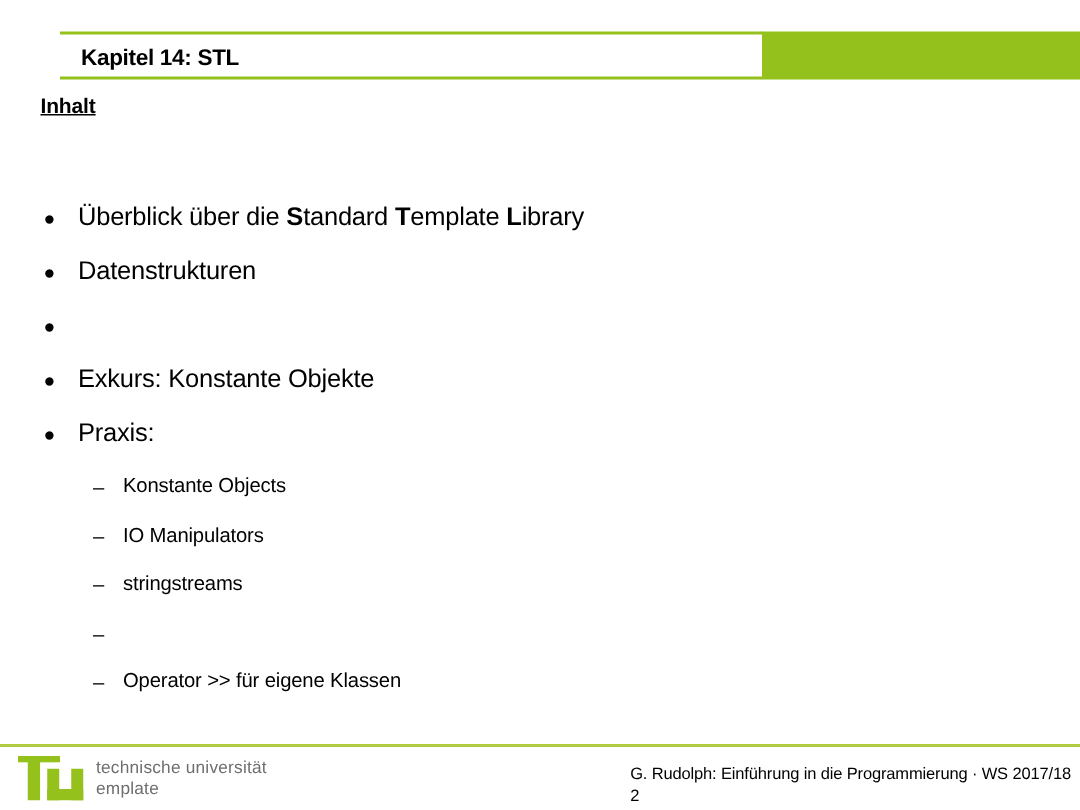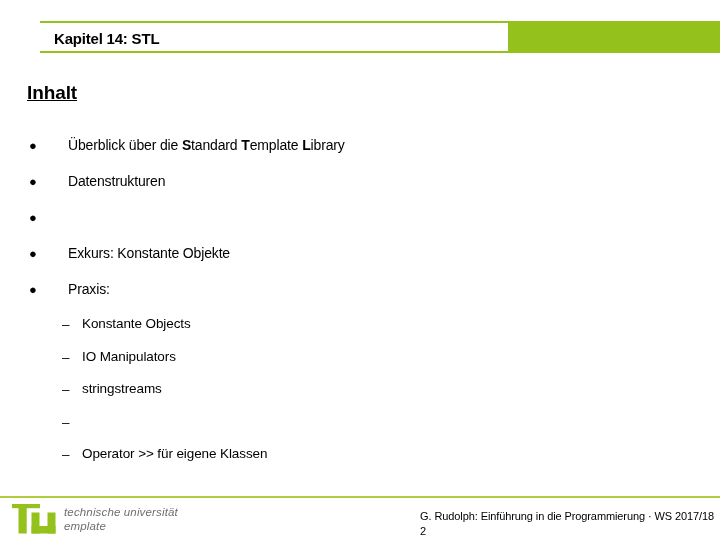--- a/index.html
+++ b/index.html
@@ -58,22 +58,22 @@
   
   #content {
     position: absolute;
     left: 0;
     top: 60px;
     width: 720px;
   }
   #section-heading {
     position: absolute;
     left: 27px;
-    top: 22px;
-    font-size: 19px;
+    top: 2px;
+    font-size: 14px;
     font-weight: bold;
     letter-spacing: -0.1px;
     white-space: nowrap;
     text-decoration: underline;
   }
 
   #bullet-list {
     position: absolute;
     left: 0;
     top: 75px;
@@ -86,23 +86,23 @@
   .bullet-marker {
     position: absolute;
     left: 29px;
     top: 3px;
     font-size: 13px;
     line-height: 16px;
     width: 14px;
   }
   .bullet-text {
     position: absolute;
-    left: 68px;
-    top: 0;
-    font-size: 14px;
+    left: 52px;
+    top: 0;
+    font-size: 17px;
     line-height: 20px;
     letter-spacing: -0.15px;
     white-space: nowrap;
   }
   .bullet-text b {
     font-weight: bold;
   }
 
   #sub-bullet-list {
     position: absolute;
@@ -140,21 +140,20 @@
     width: 720px;
     height: 2px;
     background: #AFCB3F;
   }
   #logo {
     position: absolute;
     left: 12px;
     top: 504px;
     width: 220px;
     height: 32px;
-    font-style: italic;
   }
   #logo-mark {
     position: absolute;
     left: 0;
     top: 0;
     width: 46px;
     height: 30px;
   }
   #logo-wordmark {
     position: absolute;

